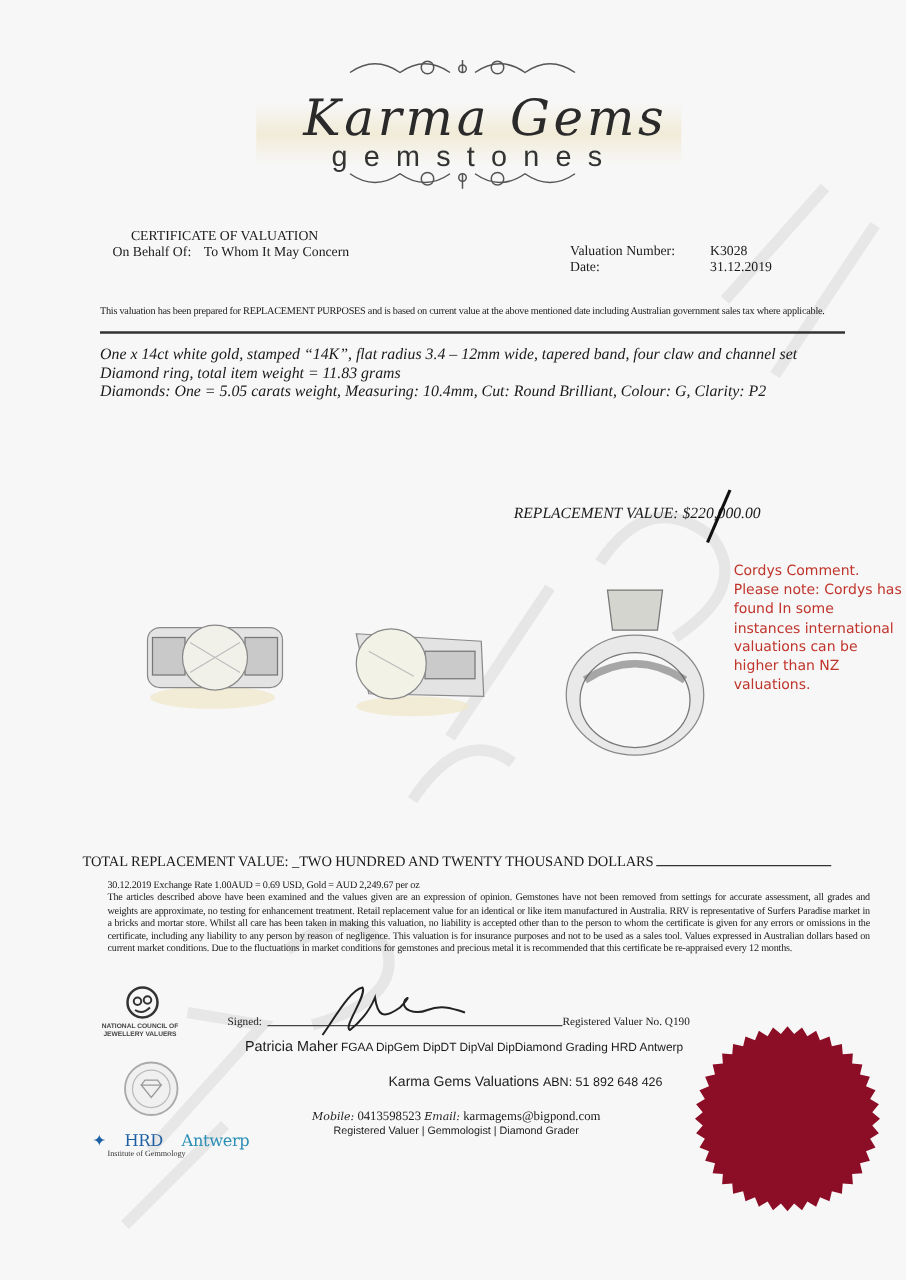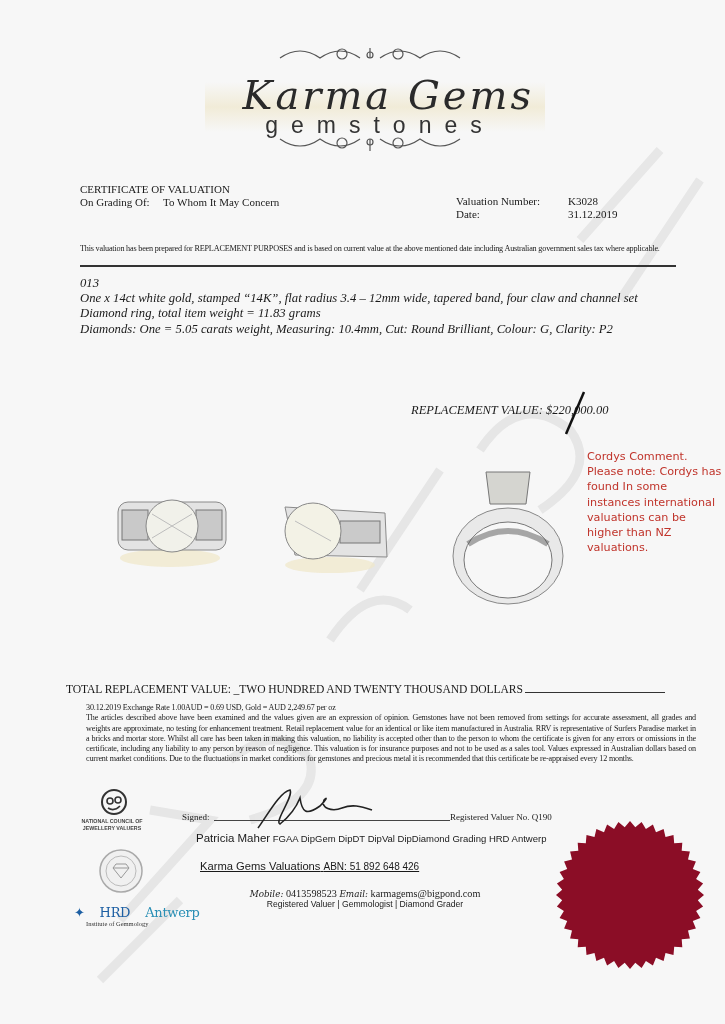--- a/index.html
+++ b/index.html
@@ -2,42 +2,42 @@
 <html><head>
 <meta charset="utf-8">
 <style>
   html,body{margin:0;padding:0;}
   body{width:725px;height:1024px;background:#f7f7f7;position:relative;overflow:hidden;font-family:"Liberation Serif",serif;color:#1a1a1a;}
   .abs{position:absolute;}
   .watermark{position:absolute;left:60px;top:120px;width:680px;height:900px;pointer-events:none;}
   .logo-band{position:absolute;left:205px;top:82px;width:340px;height:50px;background:linear-gradient(to bottom,rgba(240,230,200,0) 0%,rgba(236,226,190,0.55) 50%,rgba(240,230,200,0) 100%);}
   .logo-script{position:absolute;left:189px;top:72px;width:345px;text-align:right;font-family:"DejaVu Serif",serif;font-style:italic;font-size:40px;color:#2a2a2a;letter-spacing:3px;}
   .logo-sub{position:absolute;left:230px;top:112px;width:300px;text-align:center;font-family:"Liberation Sans",sans-serif;font-size:23px;letter-spacing:13px;color:#333;}
-  .cert-head{left:80px;top:183px;font-size:11px;line-height:13px;}
+  .cert-head{left:80px;top:183px;font-size:11px;line-height:13px;text-align:center;}
   .cert-head .row span{display:inline-block;}
   .val-block{left:456px;top:195px;font-size:11px;line-height:13px;}
   .val-block .lbl{display:inline-block;width:112px;}
   .disclaimer-top{left:80px;top:244px;width:600px;font-size:8.2px;line-height:10px;letter-spacing:-0.2px;}
   .hr{left:80px;top:265px;width:596px;height:2px;background:#333;}
   .desc{left:80px;top:276px;width:600px;font-style:italic;font-size:12.7px;line-height:15.2px;}
   .desc p{margin:0;}
   .repl{left:411px;top:403px;font-style:italic;font-size:12.5px;}
   .slash{left:560px;top:390px;width:30px;height:46px;}
   .comment{left:587px;top:449px;width:136px;font-family:"DejaVu Sans",sans-serif;font-size:11.2px;line-height:15.2px;color:#c0342b;}
   .ring{position:absolute;}
   .total{left:66px;top:683px;font-size:11.6px;letter-spacing:-0.1px;}
   .total .uline{display:inline-block;border-bottom:1px solid #333;width:140px;margin-left:2px;}
   .fine{left:66px;top:703px;width:610px;font-size:8.1px;line-height:10.3px;text-align:justify;letter-spacing:-0.15px;margin-left:20px;}
   .fine p{margin:0;}
   .signed{left:182px;top:812px;font-size:9px;}
   .sigline{left:214px;top:820px;width:236px;border-bottom:1px solid #444;}
   .regno{left:450px;top:812px;font-size:9px;}
   .name{left:196px;top:832px;font-family:"Liberation Sans",sans-serif;font-size:9.5px;}
   .name b{font-weight:normal;font-size:11.5px;}
-  .company{left:200px;top:860px;width:330px;text-align:left;font-family:"Liberation Sans",sans-serif;font-size:11.2px;text-decoration:underline;}
+  .company{left:200px;top:860px;width:330px;text-align:right;font-family:"Liberation Sans",sans-serif;font-size:11.2px;}
   .company small{font-size:10px;}
   .roles{left:200px;top:875px;width:330px;text-align:center;font-family:"Liberation Sans",sans-serif;font-size:8.6px;margin-top:24px;}
   .contact{left:200px;top:888px;width:330px;text-align:center;font-size:10.2px;}
   .contact i{font-family:"DejaVu Serif",serif;font-weight:normal;font-size:8.8px;}
   .ncjv-text{left:72px;top:818px;width:80px;text-align:center;font-family:"Liberation Sans",sans-serif;font-size:5.3px;font-weight:bold;line-height:7px;color:#444;}
   .hrd{left:74px;top:905px;font-family:"DejaVu Serif",serif;font-size:13px;color:#1d5fa3;letter-spacing:-0.3px;}
   .hrd span{color:#2a8fb5;margin-left:15px;}
   .hrd-sub{left:86px;top:920px;font-size:6.5px;color:#333;}
 </style>
 </head>
@@ -68,32 +68,31 @@
   <g fill="none" stroke="#555" stroke-width="1.2">
     <path d="M10 6 q20 14 40 0 q20 14 40 0 M100 6 v12 M110 6 q20 14 40 0 q20 14 40 0"></path>
     <circle cx="72" cy="10" r="5"></circle>
       <circle cx="128" cy="10" r="5"></circle>
       <circle cx="100" cy="9" r="3"></circle>
   </g>
 </svg>
 
 <div class="abs cert-head">
   <div>CERTIFICATE OF VALUATION</div>
-  <div class="row"><span style="width:83px">On Grading Of:</span><span>To Whom It May Concern</span></div>
+  <div class="row"><span style="width:83px">On Behalf Of:</span><span>To Whom It May Concern</span></div>
 </div>
 <div class="abs val-block">
   <div><span class="lbl">Valuation Number:</span><span>K3028</span></div>
   <div><span class="lbl">Date:</span><span>31.12.2019</span></div>
 </div>
 
 <div class="abs disclaimer-top">This valuation has been prepared for REPLACEMENT PURPOSES and is based on current value at the above mentioned date including Australian government sales tax where applicable.</div>
 <div class="abs hr"></div>
 
 <div class="abs desc">
-  <p>013</p>
   <p>One x 14ct white gold, stamped “14K”, flat radius 3.4 – 12mm wide, tapered band, four claw and channel set Diamond ring, total item weight = 11.83 grams</p>
   <p>Diamonds: One = 5.05 carats weight, Measuring: 10.4mm, Cut: Round Brilliant, Colour: G, Clarity: P2</p>
 </div>
 <div class="abs repl">
   <span>REPLACEMENT VALUE:</span>
   <span>$220,000.00</span>
 </div>
 <svg class="abs slash" viewBox="0 0 30 46">
   <path d="M24 2 L6 44" stroke="#111" stroke-width="2.5" fill="none"></path>
 </svg>

